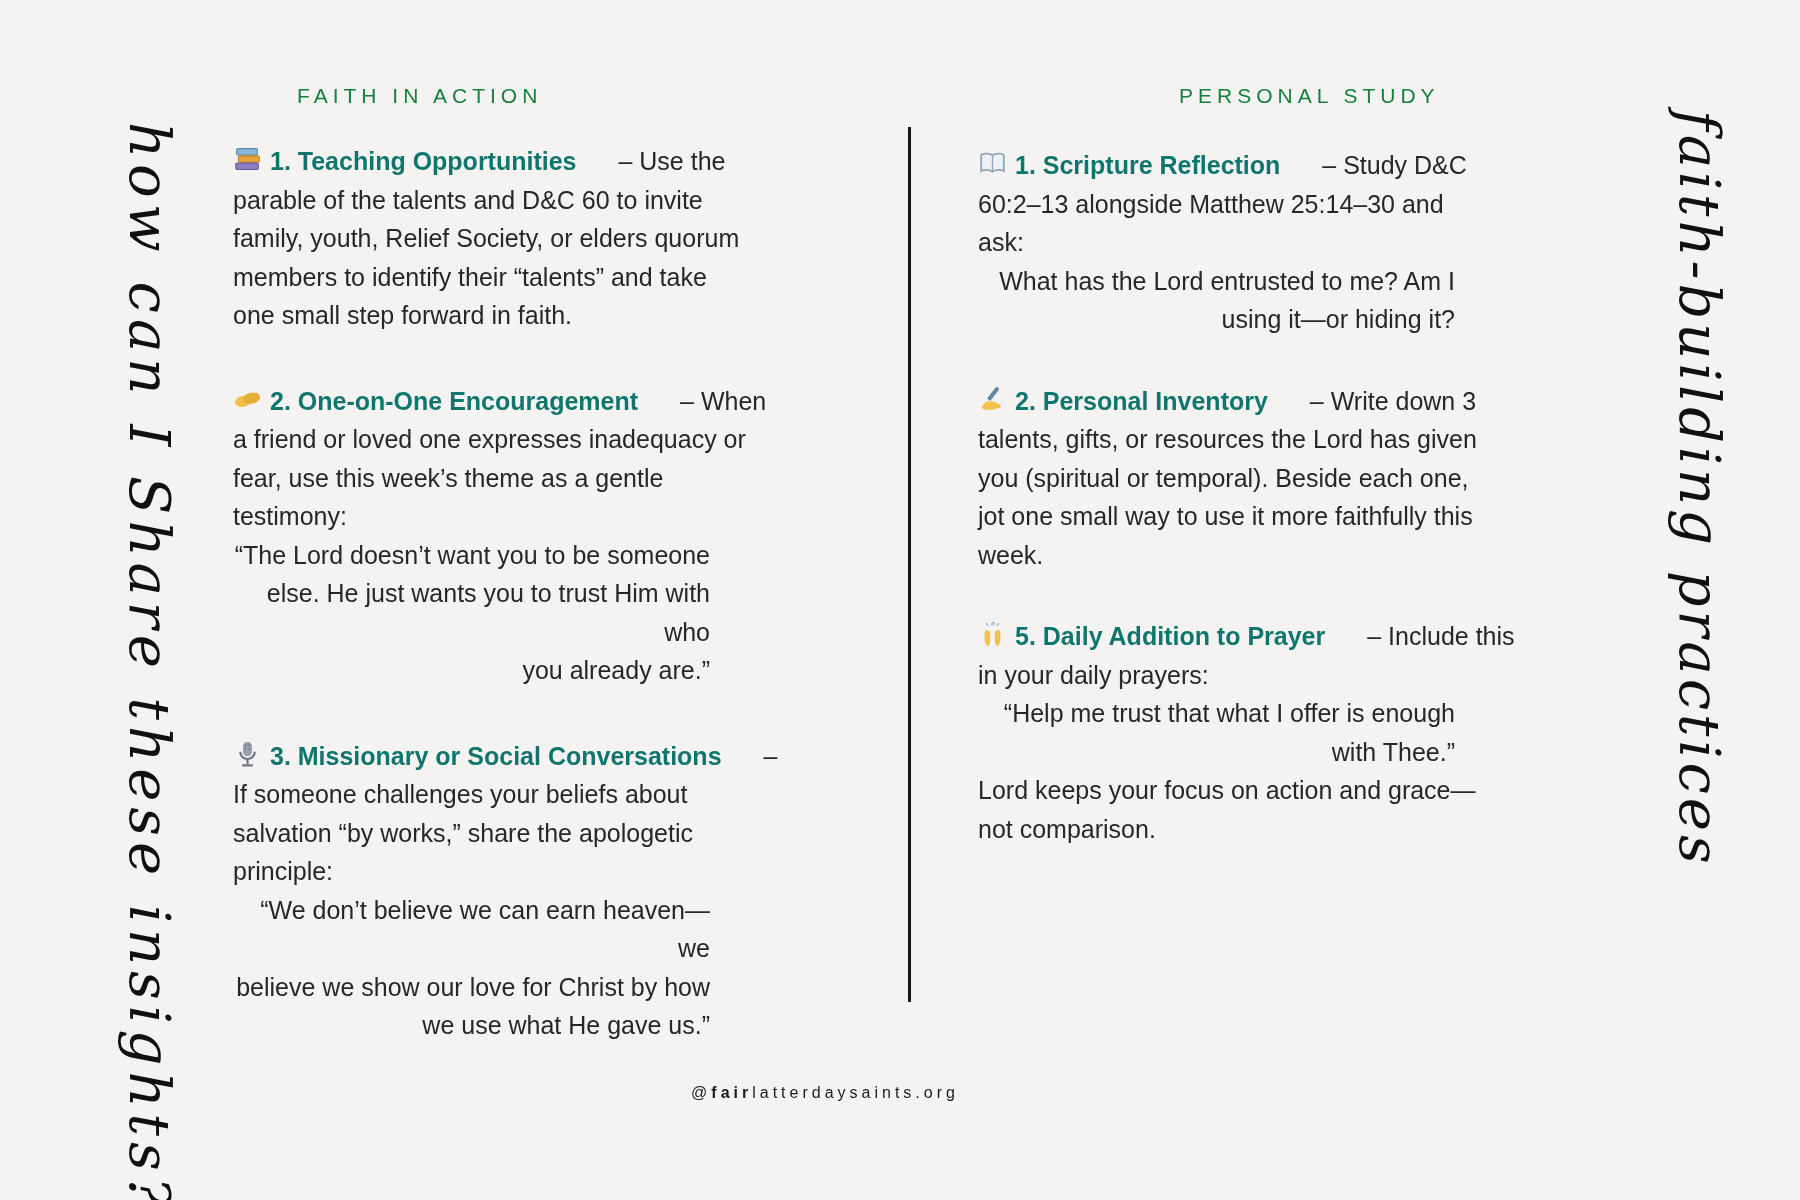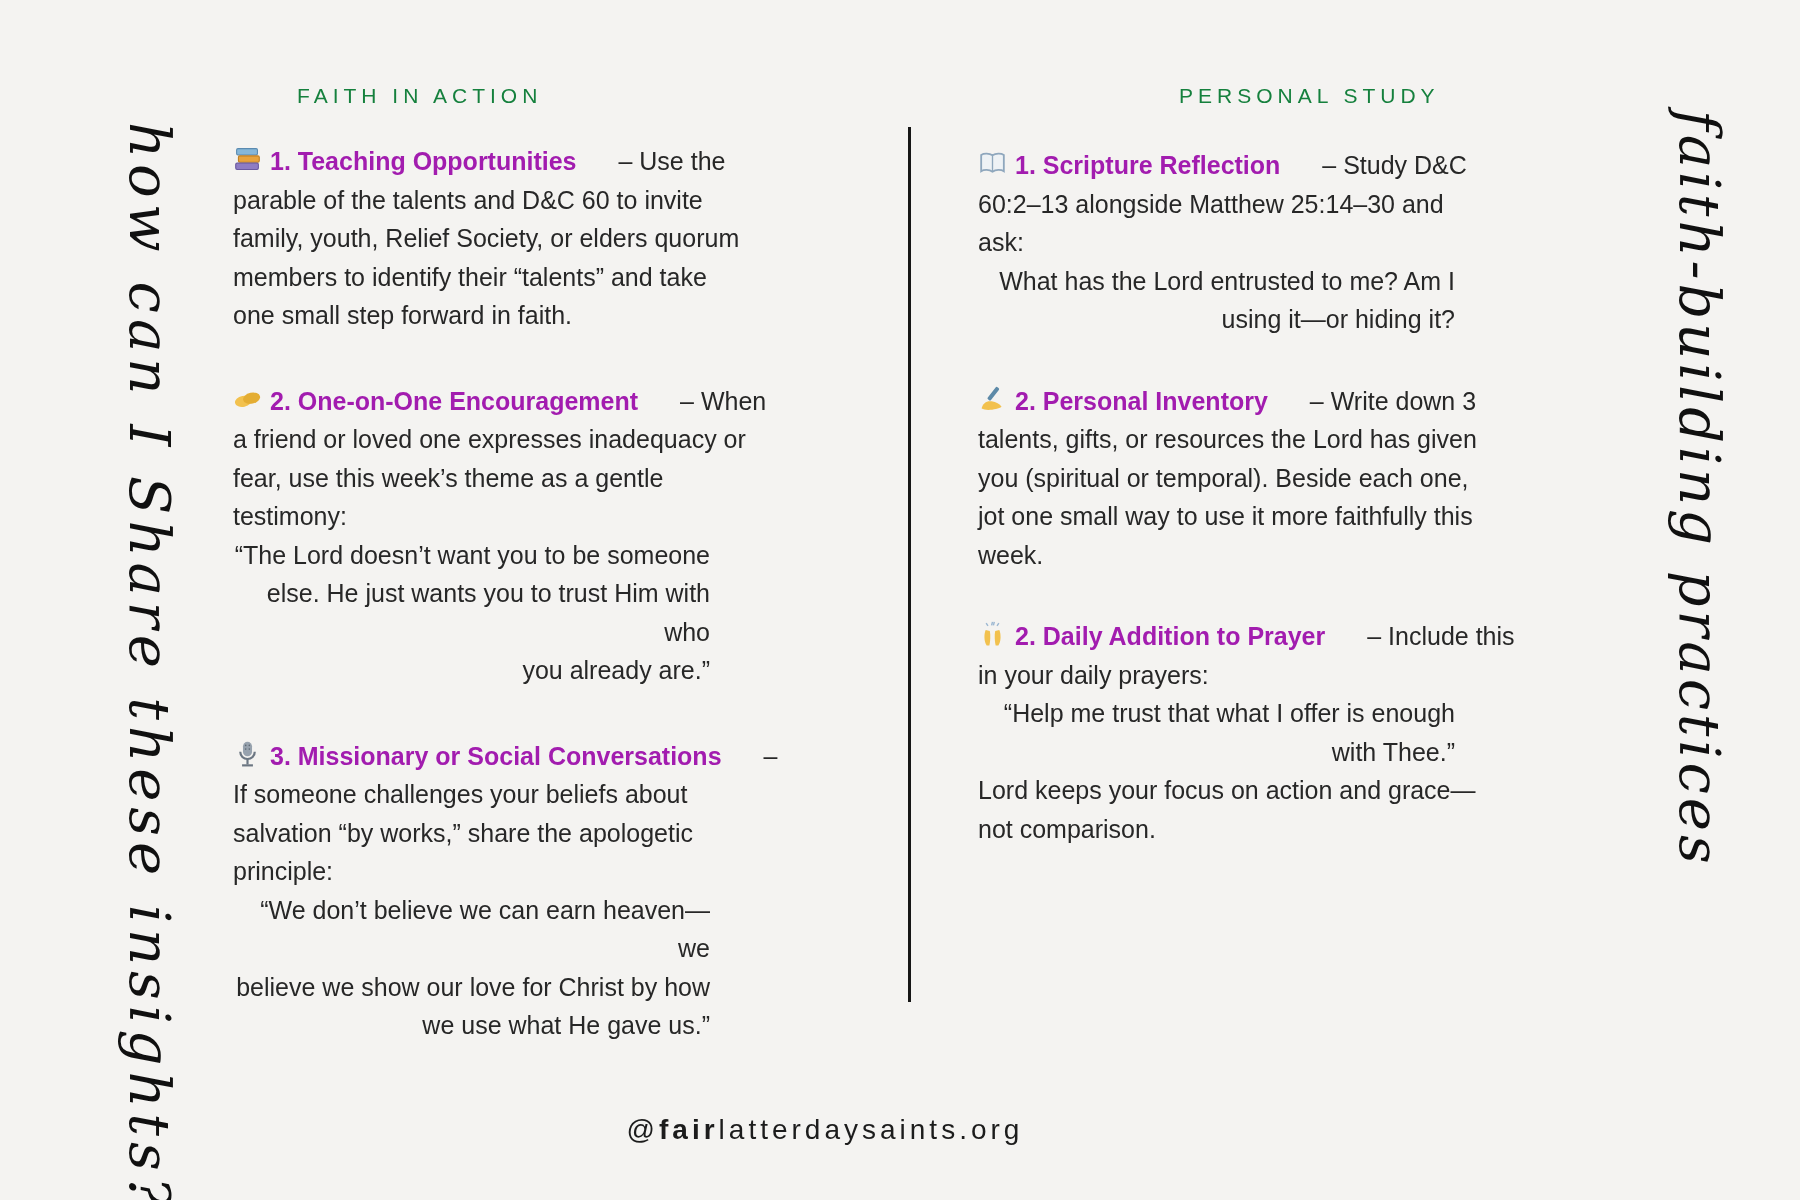--- a/index.html
+++ b/index.html
@@ -28,21 +28,21 @@
   
   .column{position:absolute;width:640px;}
   .column.left{left:233px;top:142px;width:640px;}
   .column.right{left:978px;top:146px;width:600px;}
 
   .item{margin:0;padding:0;font-size:25px;line-height:38.5px;}
   .column.left .item + .item{margin-top:47px;}
   .column.right .item + .item{margin-top:43px;}
 
   .item-body{white-space:pre-line;margin-left:35px;}
-  .item-title{font-weight:bold;color:#a21caf;}
+  .item-title{font-weight:bold;color:#0f766e;}
 
   .quote{
     white-space:pre-line;
     text-align:right;
     width:477px;
     margin:0;
   }
   .tail{white-space:pre-line;margin:0;}
 
   .emoji{
@@ -82,24 +82,24 @@
     height:715px;
     width:120px;
     font-size:56px;
     letter-spacing:4px;
     text-align:center;
   }
 
   
   .footer{
     position:absolute;
-    left:0;top:1114px;
+    left:0;top:1084px;
     width:1650px;
     text-align:center;
-    font-size:28px;
+    font-size:16px;
     letter-spacing:4px;
     color:#1c1c1c;
   }
   .footer .brand{font-weight:bold;}
 </style>
 </head>
 <body>
 
 <div class="canvas">
 
@@ -187,21 +187,21 @@
 you (spiritual or temporal). Beside each one,
 jot one small way to use it more faithfully this
 week.</span>
     </p>
 
     <p class="item">
       <svg class="emoji" viewBox="0 0 32 32">
         <path d="M9.5 28 C6.5 24 6.5 15 8.5 11 L13 12 C14 16.5 13.5 24 12.5 28 Z" fill="#f2c14e"></path>
         <path d="M22.5 28 C25.5 24 25.5 15 23.5 11 L19 12 C18 16.5 18.5 24 19.5 28 Z" fill="#f2c14e"></path>
         <path d="M15 6 L16 2 M11 6.5 L9 3.5 M17 6 L18 2 M21 6.5 L23 3.5" stroke="#9db8d2" stroke-width="1.6" fill="none"></path>
-      </svg><b class="item-title">2. Daily Addition to Prayer</b>
+      </svg><b class="item-title">5. Daily Addition to Prayer</b>
       <span class="item-body">– Include this
 in your daily prayers:</span>
       <span class="quote" style="display:block">“Help me trust that what I offer is enough
 with Thee.”</span>
       <span class="tail" style="display:block">Lord keeps your focus on action and grace—
 not comparison.</span>
     </p>
 
   </div>
 

